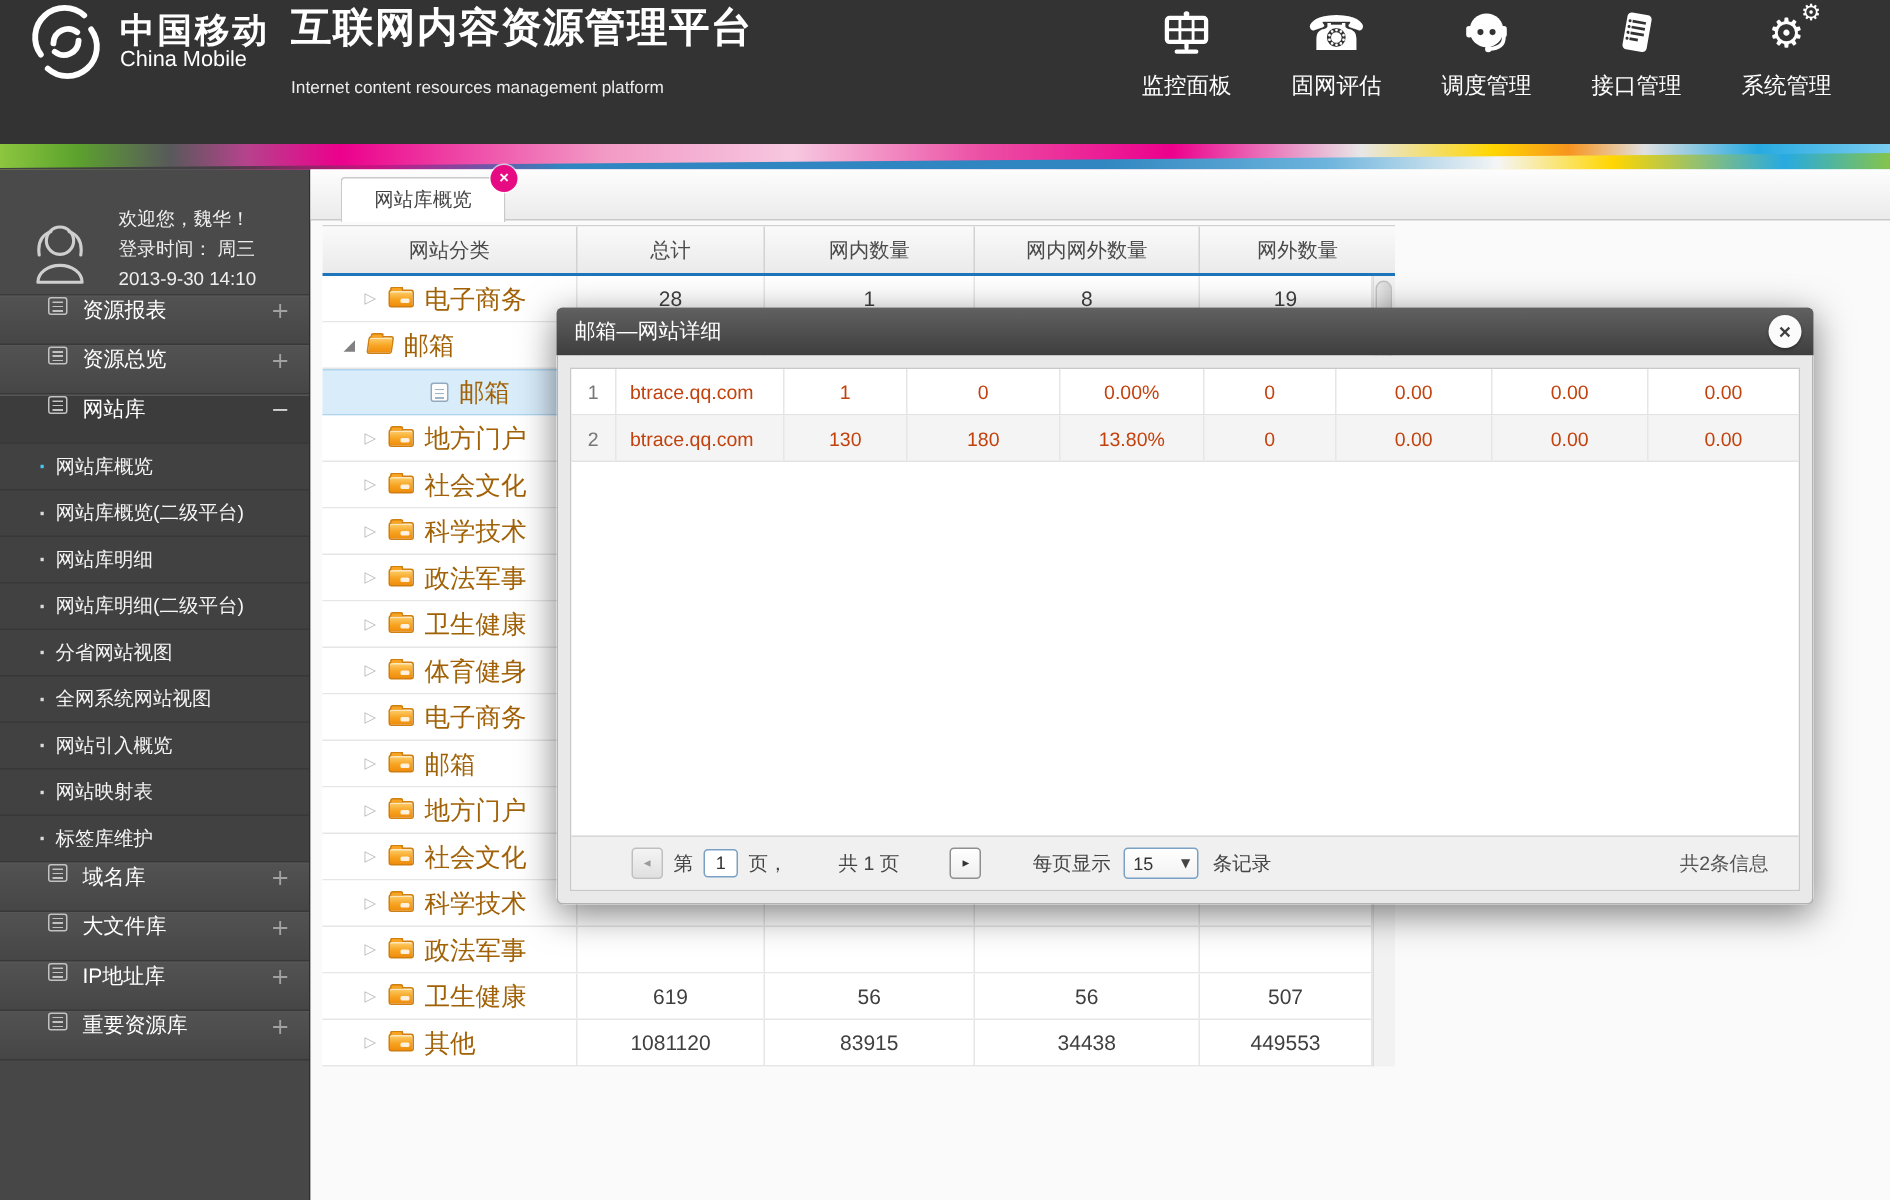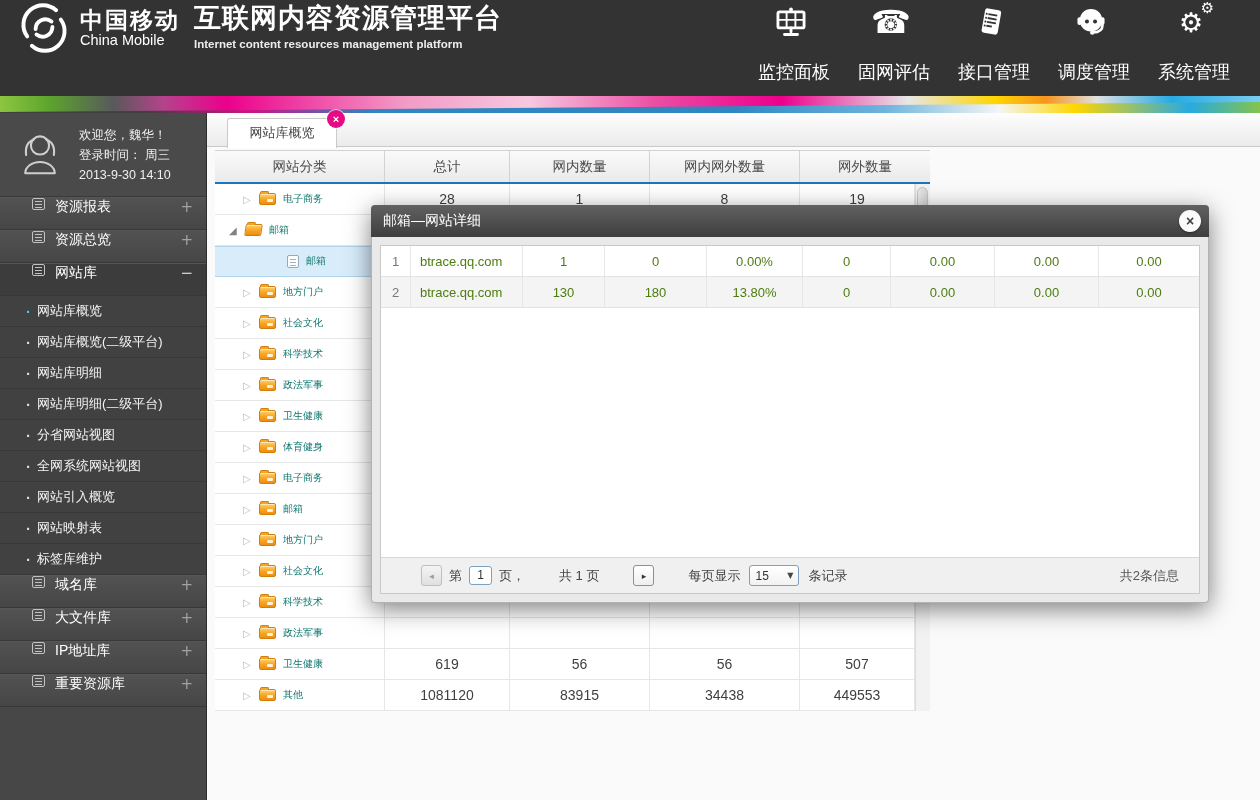--- a/index.html
+++ b/index.html
@@ -8,42 +8,42 @@
 
   
   .hdr{height:96px;background:#333333;display:flex;align-items:flex-start;position:relative}
   .brand{display:flex;align-items:center;margin-left:16px}
   .brand svg{display:block}
   .brand-txt{margin-left:8px;color:#fff;line-height:1.05}
   .brand-cn{font-size:23px;font-weight:bold;letter-spacing:2px}
   .brand-en{font-size:14.5px;margin-top:1px}
   .ptitle{margin-left:14px;color:#fff}
   .ptitle .cn{font-size:27px;font-weight:bold;letter-spacing:1px}
-  .ptitle .en{font-size:11.5px;font-weight:bold;color:#ededed;margin-top:2px}
+  .ptitle .en{font-size:11.5px;font-weight:normal;color:#ededed;margin-top:17px}
   .nav{margin-left:auto;margin-right:36px;display:flex;gap:34px}
   .nav-item{width:66px;text-align:center;color:#fff;cursor:pointer}
   .nav-item .ico{height:44px;display:flex;align-items:center;justify-content:center}
-  .nav-item .lab{font-size:18px;margin-top:16px;white-space:nowrap}
+  .nav-item .lab{font-size:15px;margin-top:4px;white-space:nowrap}
   .nav-item.active{color:#57aade}
   .glyph{font-family:"DejaVu Sans",sans-serif;line-height:1}
   .gearwrap{position:relative;display:inline-block}
   .gear-main{font-size:27px}
   .gear-small{position:absolute;top:-8px;right:-11px;font-size:15px}
 
   
   .ribbon{height:17px;position:relative;overflow:hidden;background:linear-gradient(to right,#8dc63f 0%,#5ca32d 4%,#58595b 9%,#b5438c 13%,#ec008c 18%,#f29ac5 32%,#f7c8e0 42%,#ec4ea4 52%,#ec008c 62%,#e7e7e7 72%,#ffd600 79%,#f7941e 83%,#e0e0e0 87%,#27aae1 93%,#7accf0 100%)}
   .ribbon::after{content:"";position:absolute;left:-6px;right:-6px;bottom:-5px;height:11px;transform:rotate(-.45deg);background:linear-gradient(to right,#414042 0%,#414042 12%,#cc1283 20%,#2f86c0 30%,#2f86c0 58%,#6db4dd 70%,#f5f5f5 79%,#ffd600 85%,#27aae1 94%,#8dc63f 100%)}
 
   
   .bodywrap{display:flex;height:687px}
   .sidebar{width:207px;background:#474747;border-right:1px solid #2e2e2e;flex:none}
   .main{flex:1;background:#fafafa;position:relative}
 
   
-  .userbox{height:84px;background:#4a4a4a;border-bottom:1px solid #3a3a3a;display:flex;align-items:center;padding:0 10px 0 14px}
+  .userbox{height:84px;background:#4a4a4a;border-bottom:1px solid #3a3a3a;display:flex;align-items:flex-end;padding:0 10px 0 14px}
   .userbox svg{flex:none}
   .utxt{margin-left:13px;color:#efefef;font-size:12.5px;line-height:20px;white-space:nowrap}
   .grp{height:33px;display:flex;align-items:flex-start;padding:0 13px 0 32px;background:linear-gradient(#525252,#464646);border-top:1px solid #565656;border-bottom:1px solid #383838;color:#fff;font-size:14px;cursor:pointer}
   .grp.open{background:#3c3c3c}
   .grp .lab{margin-left:10px;flex:1}
   .grp .st{font-family:"DejaVu Sans",sans-serif;font-size:15px;color:#a2a2a2}
   .grp.open .st{color:#d4d4d4}
   .gdoc{width:13px;height:12px;border:1px solid #c2c2c2;border-radius:2px;position:relative;flex:none}
   .gdoc::after{content:"";position:absolute;left:2px;right:2px;top:2px;height:7px;background:repeating-linear-gradient(180deg,#c2c2c2 0 1px,transparent 1px 3px)}
   .subs{background:#414141}
@@ -62,21 +62,21 @@
   .hcell{display:flex;align-items:center;justify-content:center;font-size:13.5px;color:#4a4a4a;border-right:1px solid #d2d2d2;height:100%}
   .h0{width:170px}.h1{width:125px}.h2{width:140px}.h3{width:150px}.h4{width:130px;border-right:none}
   .tbody{width:715px;position:relative}
   .trow{display:flex;width:700px;height:31px;border-bottom:1px solid #e6e6e6;background:#fff;cursor:pointer}
   .trow.sel{background:#d8ecfa;border-bottom:1px solid #aed4ee;box-shadow:inset 0 1px 0 #aed4ee}
   .tcell{height:100%;border-right:1px solid #e6e6e6}
   .tree{width:170px;display:flex;align-items:center}
   .lv1{padding-left:14px}.lv2{padding-left:28px}.leaf{padding-left:72px}
   .arr{width:16px;flex:none;font-family:"DejaVu Sans",sans-serif;font-size:10px;color:#b9b9b9}
   .arr.expanded{color:#818181}
-  .lbl{margin-left:7px;font-size:10px;color:#0f766e;white-space:nowrap}
+  .lbl{margin-left:7px;font-size:17px;color:#a16207;white-space:nowrap}
   .fi{display:inline-block;width:17px;height:12px;position:relative;flex:none}
   .fi.folder,.fi.folder-open{background:linear-gradient(180deg,#fdd06e,#f8a422 55%,#ef8d0d);border:1px solid #cf7e10;border-radius:2px;box-shadow:inset 0 1px 0 rgba(255,255,255,.55)}
   .fi.folder::before,.fi.folder-open::before{content:"";position:absolute;left:0;top:-3px;width:7px;height:2px;background:#f8a422;border:1px solid #cf7e10;border-bottom:none;border-radius:2px 2px 0 0}
   .fi.folder::after{content:"";position:absolute;right:2px;bottom:2px;width:6px;height:3px;background:#fff;opacity:.85;border-radius:1px}
   .fi.folder-open{transform:skewX(-8deg)}
   .fi.doc{width:12px;height:13px;background:#fdfdfd;border:1px solid #93a9bd;border-radius:2px}
   .fi.doc::after{content:"";position:absolute;left:2px;right:2px;top:3px;height:7px;background:repeating-linear-gradient(180deg,#9db3c6 0 1px,transparent 1px 3px)}
   .num{display:flex;align-items:center;justify-content:center;font-size:14px;color:#3f3f3f}
   .c1{width:125px}.c2{width:140px}.c3{width:150px}.c4{width:115px}
   .scrolltrack{position:absolute;right:0;top:33px;bottom:0;width:15px;background:#f2f2f2;border-left:1px solid #ddd}
@@ -85,21 +85,21 @@
   
   .modal{position:absolute;left:164px;top:92px;width:838px;z-index:20;box-shadow:0 6px 24px rgba(0,0,0,.5);border-radius:5px}
   .mtitle{height:32px;background:linear-gradient(#616161,#3e3e3e);border-radius:4px 4px 0 0;display:flex;align-items:center;padding:0 8px 0 12px;color:#fff;font-size:14px}
   .mclose{margin-left:auto;width:22px;height:22px;border-radius:50%;background:#fbfbfb;color:#3f3f3f;font-weight:bold;font-size:14px;display:flex;align-items:center;justify-content:center;box-shadow:0 1px 2px rgba(0,0,0,.4);cursor:pointer}
   .mbody{background:#e9e9e9;padding:8px;border:1px solid #b3b3b3;border-top:none;border-radius:0 0 4px 4px}
   .mpanel{background:#fff;border:1px solid #c9c9c9}
   .mthead{display:flex;height:33px;background:linear-gradient(#fafafa,#eaeaea);border-bottom:2px solid #1d76bc}
   .mhcell{display:flex;align-items:center;justify-content:center;font-size:13px;color:#4a4a4a;border-right:1px solid #d2d2d2;height:100%}
   .mrow{display:flex;height:31px;border-bottom:1px solid #e3e3e3;background:#fff}
   .mrow.alt{background:#f4f4f4}
-  .mcell{display:flex;align-items:center;justify-content:center;font-size:13px;color:#4d7c0f;border-right:1px solid #e6e6e6;height:100%}
+  .mcell{display:flex;align-items:center;justify-content:center;font-size:13px;color:#c2410c;border-right:1px solid #e6e6e6;height:100%}
   .m0{width:30px;color:#777}.m1{width:112px;justify-content:flex-start;padding-left:9px}.m2{width:82px}.m3{width:102px}.m4{width:96px}.m5{width:88px}.m6{width:104px}.m7{width:104px}.m8{flex:1;border-right:none}
   .mfill{height:249px;background:#fff}
   .pagbar{height:36px;background:#f0f0f0;border-top:1px solid #d8d8d8;display:flex;align-items:center;gap:7px;padding:0 14px;font-size:13px;color:#444}
   .pbtn{width:21px;height:21px;border:1px solid #bfbfbf;border-radius:3px;background:linear-gradient(#f4f4f4,#e0e0e0);display:flex;align-items:center;justify-content:center;font-size:9px;color:#9a9a9a;font-family:"DejaVu Sans",sans-serif;cursor:pointer}
   .pbtn.next{background:linear-gradient(#fff,#efefef);border-color:#8f8f8f;color:#333}
   .pbtn.prev{margin-left:26px}
   .pginput{width:23px;height:19px;border:1px solid #7aa1c4;border-radius:3px;background:#fff;text-align:center;font-size:12px;line-height:17px;color:#333;cursor:text}
   .psel{width:50px;height:21px;border:1px solid #7aa1c4;border-radius:3px;background:linear-gradient(#fff,#f2f2f2);display:flex;align-items:center;justify-content:space-between;padding:0 5px;font-size:12px;color:#333;margin:0 2px;cursor:pointer}
   .psel .car{font-size:8px;color:#444;font-family:"DejaVu Sans",sans-serif}
   .totinfo{margin-left:auto;padding-right:6px;color:#555}
@@ -143,46 +143,46 @@
         <div class="lab">监控面板</div>
       </div>
       <div class="nav-item">
         <div class="ico">
             <span class="glyph" style="font-size:32px">☎</span>
           </div>
         <div class="lab">固网评估</div>
       </div>
       <div class="nav-item">
         <div class="ico">
+          <svg width="38" height="38" viewBox="0 0 32 32">
+            <circle cx="16" cy="14.5" r="9.5" fill="currentColor"></circle>
+            <circle cx="12.6" cy="15.5" r="1.7" fill="#333"></circle>
+            <circle cx="19.4" cy="15.5" r="1.7" fill="#333"></circle>
+            <rect x="4.6" y="12" width="3.4" height="6.5" rx="1.6" fill="currentColor"></rect>
+            <rect x="24" y="12" width="3.4" height="6.5" rx="1.6" fill="currentColor"></rect>
+            <path d="M25.7 18.5 q0 6 -8 6.4" stroke="currentColor" stroke-width="2.2" fill="none" stroke-linecap="round"></path>
+            <circle cx="17" cy="25" r="1.8" fill="currentColor"></circle>
+          </svg>
+        </div>
+        <div class="lab">调度管理</div>
+      </div>
+      <div class="nav-item">
+        <div class="ico">
           <svg width="36" height="38" viewBox="0 0 32 32">
             <g transform="rotate(10 16 16)">
               <rect x="9" y="4.5" width="14.5" height="22" rx="2.5" fill="currentColor"></rect>
               <path d="M12.5 9.5h8 M12.5 13h8 M12.5 16.5h8 M12.5 20h5" stroke="#333" stroke-width="1.6"></path>
               <circle cx="11" cy="9.5" r=".9" fill="#333"></circle>
                 <circle cx="11" cy="13" r=".9" fill="#333"></circle>
               <circle cx="11" cy="16.5" r=".9" fill="#333"></circle>
                 <circle cx="11" cy="20" r=".9" fill="#333"></circle>
             </g>
           </svg>
         </div>
         <div class="lab">接口管理</div>
-      </div>
-      <div class="nav-item">
-        <div class="ico">
-          <svg width="38" height="38" viewBox="0 0 32 32">
-            <circle cx="16" cy="14.5" r="9.5" fill="currentColor"></circle>
-            <circle cx="12.6" cy="15.5" r="1.7" fill="#333"></circle>
-            <circle cx="19.4" cy="15.5" r="1.7" fill="#333"></circle>
-            <rect x="4.6" y="12" width="3.4" height="6.5" rx="1.6" fill="currentColor"></rect>
-            <rect x="24" y="12" width="3.4" height="6.5" rx="1.6" fill="currentColor"></rect>
-            <path d="M25.7 18.5 q0 6 -8 6.4" stroke="currentColor" stroke-width="2.2" fill="none" stroke-linecap="round"></path>
-            <circle cx="17" cy="25" r="1.8" fill="currentColor"></circle>
-          </svg>
-        </div>
-        <div class="lab">调度管理</div>
       </div>
       <div class="nav-item">
         <div class="ico">
           <span class="gearwrap"><span class="glyph gear-main">⚙</span><span class="glyph gear-small">⚙</span></span>
         </div>
         <div class="lab">系统管理</div>
       </div>
     </div>
   </div>
 

